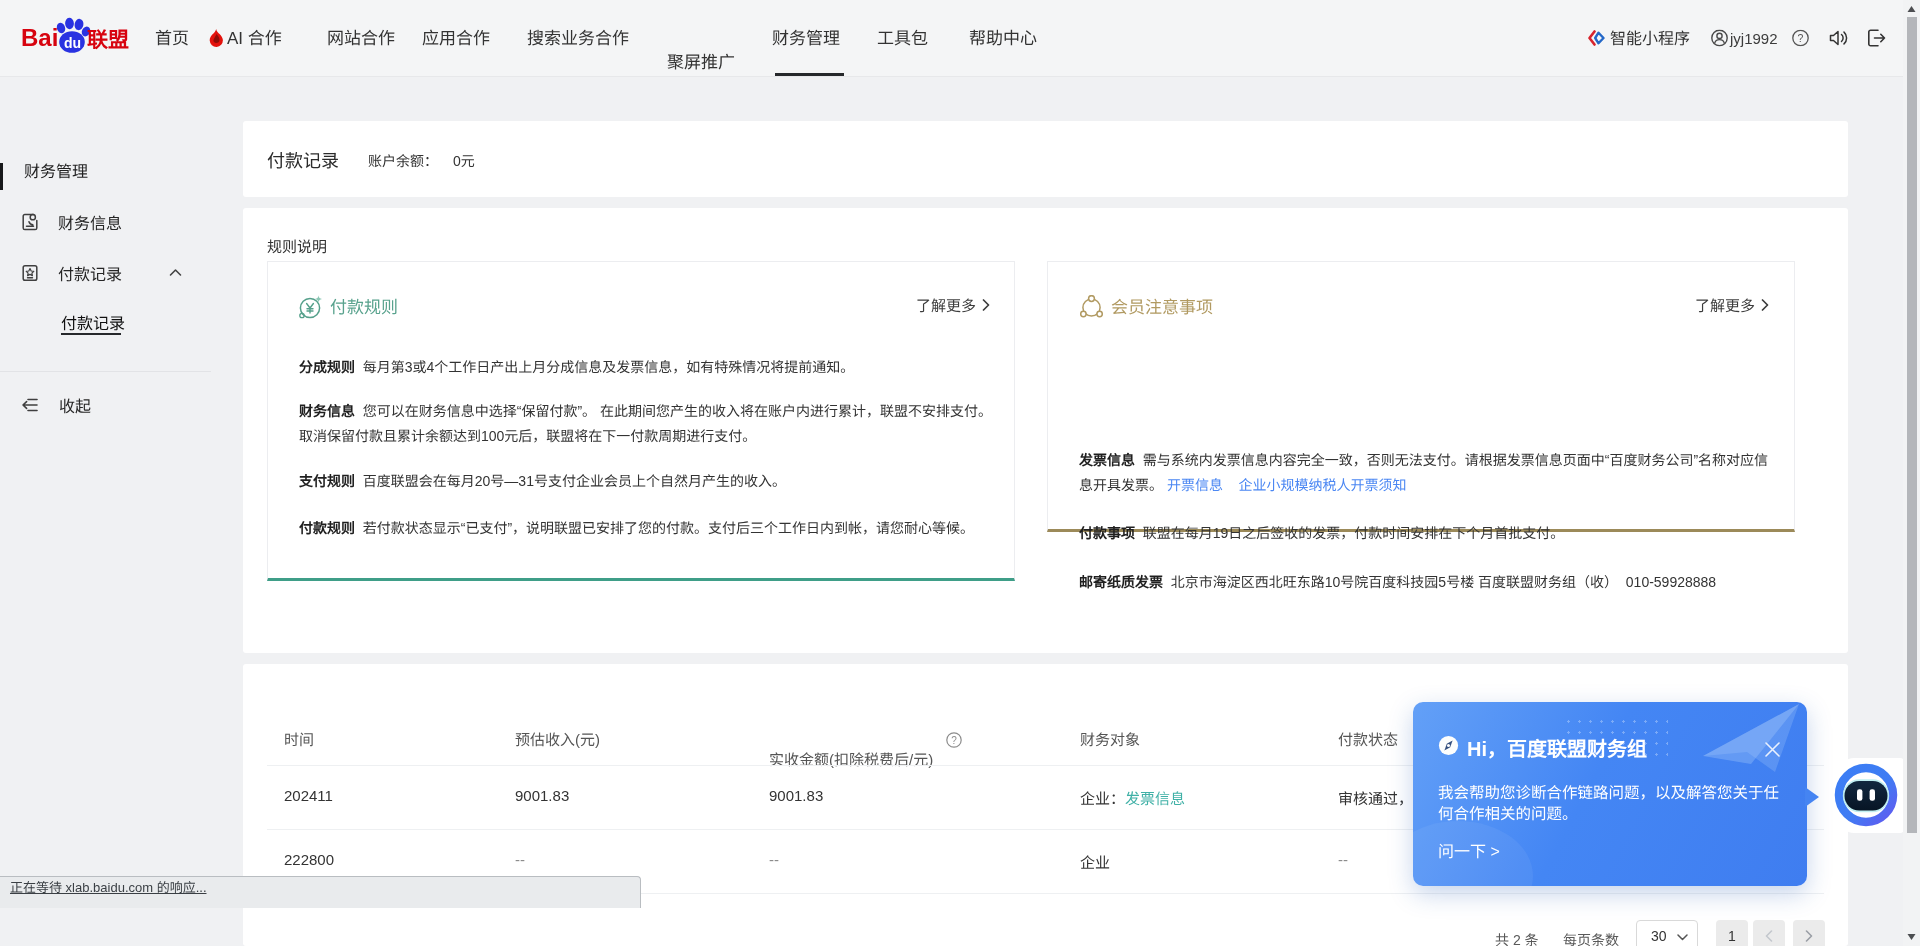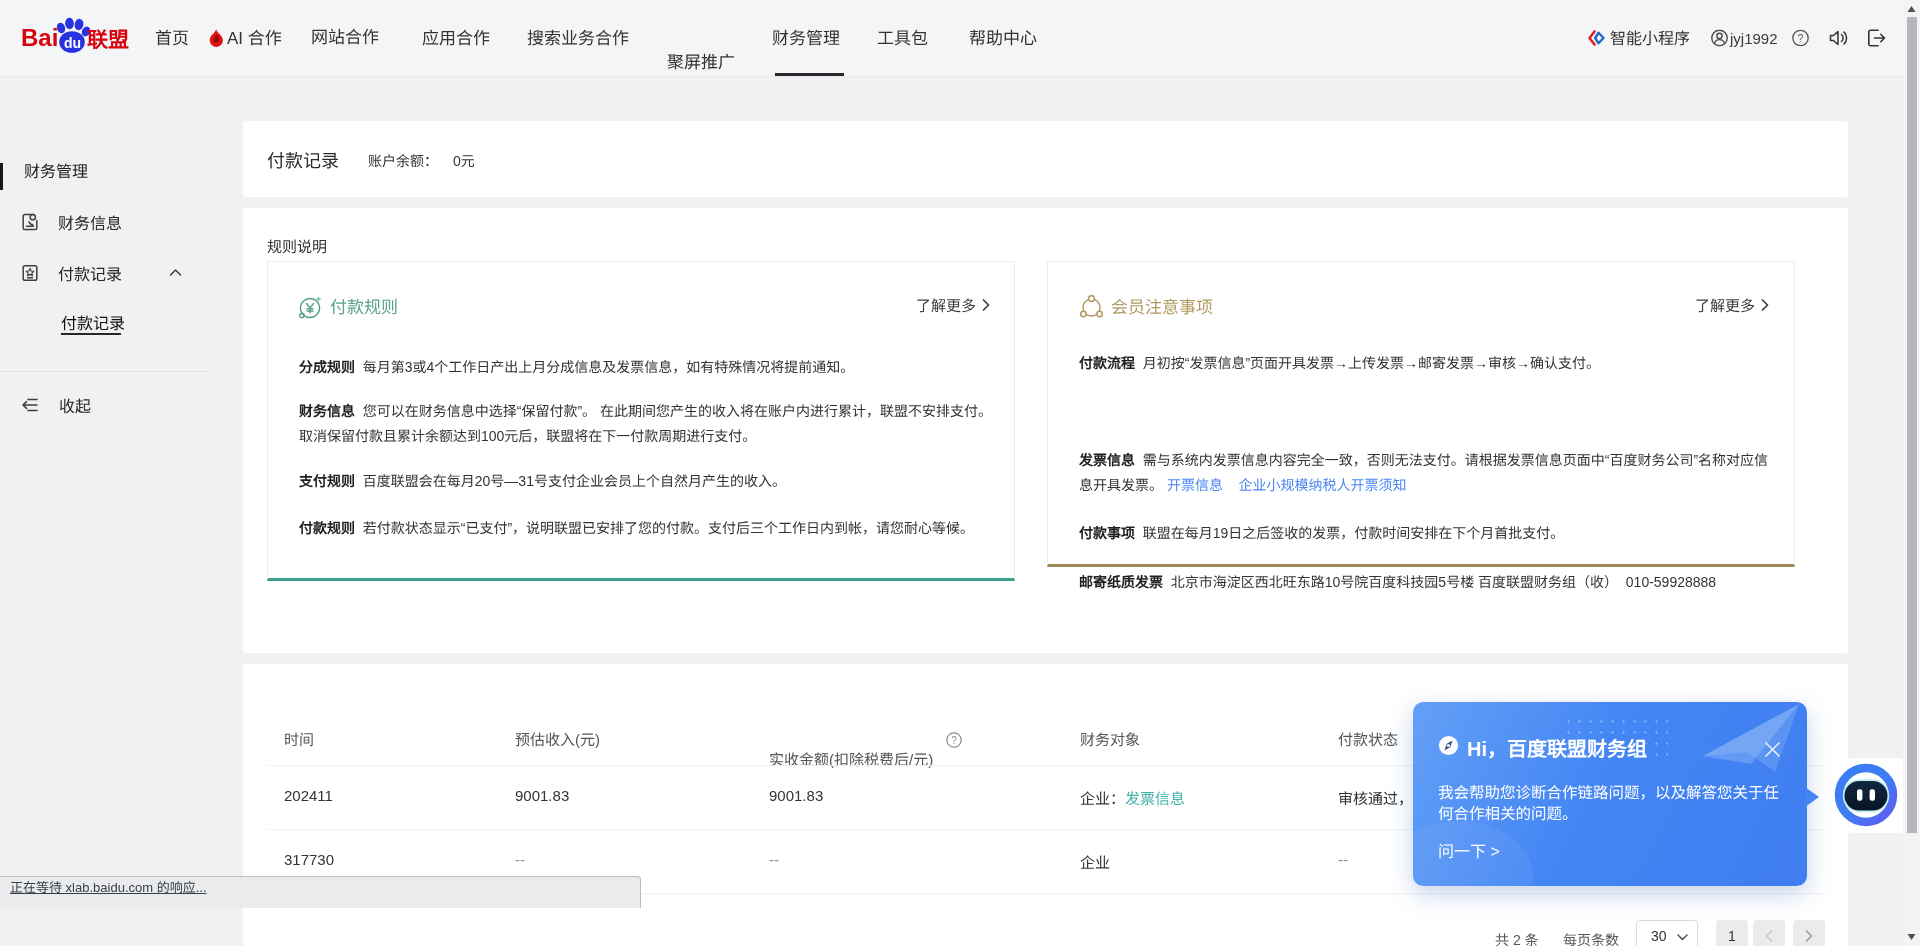--- a/index.html
+++ b/index.html
@@ -66,21 +66,21 @@
       <text x="44" y="34.5" font-family="Liberation Sans,sans-serif" font-size="14" font-weight="bold" fill="#fff">du</text>
       <text x="67" y="34" font-family="Liberation Sans,sans-serif" font-size="21" font-weight="bold" fill="#d7030f">联盟</text>
     </svg>
   </div>
   <svg class="nicon" style="left:209px;" width="15" height="18" viewBox="0 0 15 18">
     <path d="M7.2 0 C7.6 4.2 13.6 5.8 13.9 11 A6.6 6.6 0 0 1 0.7 11.6 C0.4 6.2 6.2 4.6 7.2 0Z" fill="#e3120d"></path>
     <path d="M7.5 5 C9.5 7.5 11 9 10.4 11.8 C9.8 14.2 6.5 14.8 5 13 C3.5 11 5.5 9.5 7.5 5Z" fill="#8f0d08"></path>
   </svg>
   <div class="navitem" style="left:155px;">首页</div>
   <div class="navitem" style="left:227px;">AI 合作</div>
-  <div class="navitem" style="left:311px;font-family:Liberation Mono, monospace;">网站合作</div>
+  <div class="navitem" style="left:327px;">网站合作</div>
   <div class="navitem" style="left:422px;">应用合作</div>
   <div class="navitem" style="left:527px;">搜索业务合作</div>
   <div class="navitem" style="left:667px;margin-top:24px;">聚屏推广</div>
   <div class="navitem" style="left:772px;">财务管理</div>
   <div class="navitem" style="left:877px;">工具包</div>
   <div class="navitem" style="left:969px;">帮助中心</div>
   <div id="nav-underline"></div>
   <svg class="nicon" style="left:1588px;" width="17" height="17" viewBox="0 0 17 17">
     <path d="M6.5 2 L1.5 8.5 L6.5 15" fill="none" stroke="#d7242d" stroke-width="2.6" stroke-linecap="round" stroke-linejoin="round"></path>
     <path d="M10.5 3.2 L15.5 8.5 L10.5 13.8 L7.2 8.5 Z" fill="none" stroke="#2468c8" stroke-width="2.4" stroke-linejoin="round"></path>
@@ -153,32 +153,31 @@
     <span class="ptitle" style="left:62px;color:#58a28d;">付款规则</span>
     <span class="pmore" style="left:648px;">了解更多<svg width="8" height="12" viewBox="0 0 8 12" style="margin-left:6px;">
           <path d="M1.5 1 L6.5 6 L1.5 11" fill="none" stroke="#3c3c3c" stroke-width="1.7" stroke-linecap="round" stroke-linejoin="round"></path>
         </svg></span>
     <div class="ptext" style="left:31px;top:93px;"><b>分成规则</b>&nbsp; 每月第3或4个工作日产出上月分成信息及发票信息，如有特殊情况将提前通知。</div>
     <div class="ptext" style="left:31px;top:137px;"><b>财务信息</b>&nbsp; 您可以在财务信息中选择“保留付款”。 在此期间您产生的收入将在账户内进行累计，联盟不安排支付。<br>取消保留付款且累计余额达到100元后，联盟将在下一付款周期进行支付。</div>
     <div class="ptext" style="left:31px;top:207px;"><b>支付规则</b>&nbsp; 百度联盟会在每月20号—31号支付企业会员上个自然月产生的收入。</div>
     <div class="ptext" style="left:31px;top:254px;"><b>付款规则</b>&nbsp; 若付款状态显示“已支付”，说明联盟已安排了您的付款。支付后三个工作日内到帐，请您耐心等候。</div>
   </div>
 
-  <div class="panel" style="left:804px;height:306px;border-bottom:3px solid #9c8a59;">
+  <div class="panel" style="left:804px;height:271px;border-bottom:3px solid #9c8a59;">
     <svg class="abs" style="left:31px;top:33px;" width="25" height="25" viewBox="0 0 25 25">
       <circle cx="12.5" cy="12.5" r="8.6" fill="none" stroke="#b19a62" stroke-width="1.5"></circle>
       <circle cx="12.5" cy="3.6" r="2.9" fill="#fff" stroke="#b19a62" stroke-width="1.5"></circle>
       <circle cx="4.4" cy="19" r="2.7" fill="#fff" stroke="#b19a62" stroke-width="1.5"></circle>
       <circle cx="20.6" cy="19" r="2.7" fill="#fff" stroke="#b19a62" stroke-width="1.5"></circle>
     </svg>
     <span class="ptitle" style="left:63px;color:#b19a62;">会员注意事项</span>
     <span class="pmore" style="left:647px;">了解更多<svg width="8" height="12" viewBox="0 0 8 12" style="margin-left:6px;">
           <path d="M1.5 1 L6.5 6 L1.5 11" fill="none" stroke="#3c3c3c" stroke-width="1.7" stroke-linecap="round" stroke-linejoin="round"></path>
         </svg></span>
-    <div class="ptext" style="left:31px;top:89px;"><b>付款流程</b>&nbsp; 月初按“发票信息”页面开具发票→上传发票→邮寄发票→审核→确认支付。</div>
     <div class="ptext" style="left:31px;top:186px;"><b>发票信息</b>&nbsp; 需与系统内发票信息内容完全一致，否则无法支付。请根据发票信息页面中“百度财务公司”名称对应信<br>息开具发票。&nbsp;<span style="color:#4b87f3;">开票信息</span>&nbsp;&nbsp;&nbsp;&nbsp;<span style="color:#4b87f3;">企业小规模纳税人开票须知</span></div>
     <div class="ptext" style="left:31px;top:259px;"><b>付款事项</b>&nbsp; 联盟在每月19日之后签收的发票，付款时间安排在下个月首批支付。</div>
     <div class="ptext" style="left:31px;top:308px;"><b>邮寄纸质发票</b>&nbsp; 北京市海淀区西北旺东路10号院百度科技园5号楼 百度联盟财务组（收）&nbsp; 010-59928888</div>
   </div>
 </div>
 
 <div id="card3" class="card">
   <div class="th" style="left:41px;top:64px;">时间</div>
   <div class="th" style="left:272px;top:64px;">预估收入(元)</div>
   <div class="th" style="left:526px;top:64px;margin-top:20px;">实收金额(扣除税费后/元)</div>
@@ -188,21 +187,21 @@
   </svg>
   <div class="th" style="left:837px;top:64px;">财务对象</div>
   <div class="th" style="left:1095px;top:64px;">付款状态</div>
   <div class="tline" style="top:101px;"></div>
   <div class="td" style="left:41px;top:123px;">202411</div>
   <div class="td" style="left:272px;top:123px;">9001.83</div>
   <div class="td" style="left:526px;top:123px;">9001.83</div>
   <div class="td" style="left:837px;top:123px;">企业：<span style="color:#3fb0a6;">发票信息</span></div>
   <div class="td" style="left:1095px;top:123px;">审核通过，</div>
   <div class="tline" style="top:165px;"></div>
-  <div class="td" style="left:41px;top:187px;">317730</div>
+  <div class="td" style="left:41px;top:187px;">222800</div>
   <div class="td" style="left:272px;top:187px;color:#8c8c8c;">--</div>
   <div class="td" style="left:526px;top:187px;color:#8c8c8c;">--</div>
   <div class="td" style="left:837px;top:187px;text-align:right;">企业</div>
   <div class="td" style="left:1095px;top:187px;color:#8c8c8c;">--</div>
   <div class="tline" style="top:229px;"></div>
 
   <div class="td" style="left:1252px;top:265px;font-size:14px;color:#595959;">共 2 条</div>
   <div class="td" style="left:1320px;top:265px;font-size:14px;color:#595959;">每页条数</div>
   <div class="abs" style="left:1393px;top:256px;width:62px;height:32px;background:#fff;border:1px solid #d9d9d9;border-radius:4px;font-size:14px;color:#333;line-height:30px;padding-left:14px;">30
     <svg width="11" height="7" viewBox="0 0 11 7" style="position:absolute;right:9px;top:13px;">

